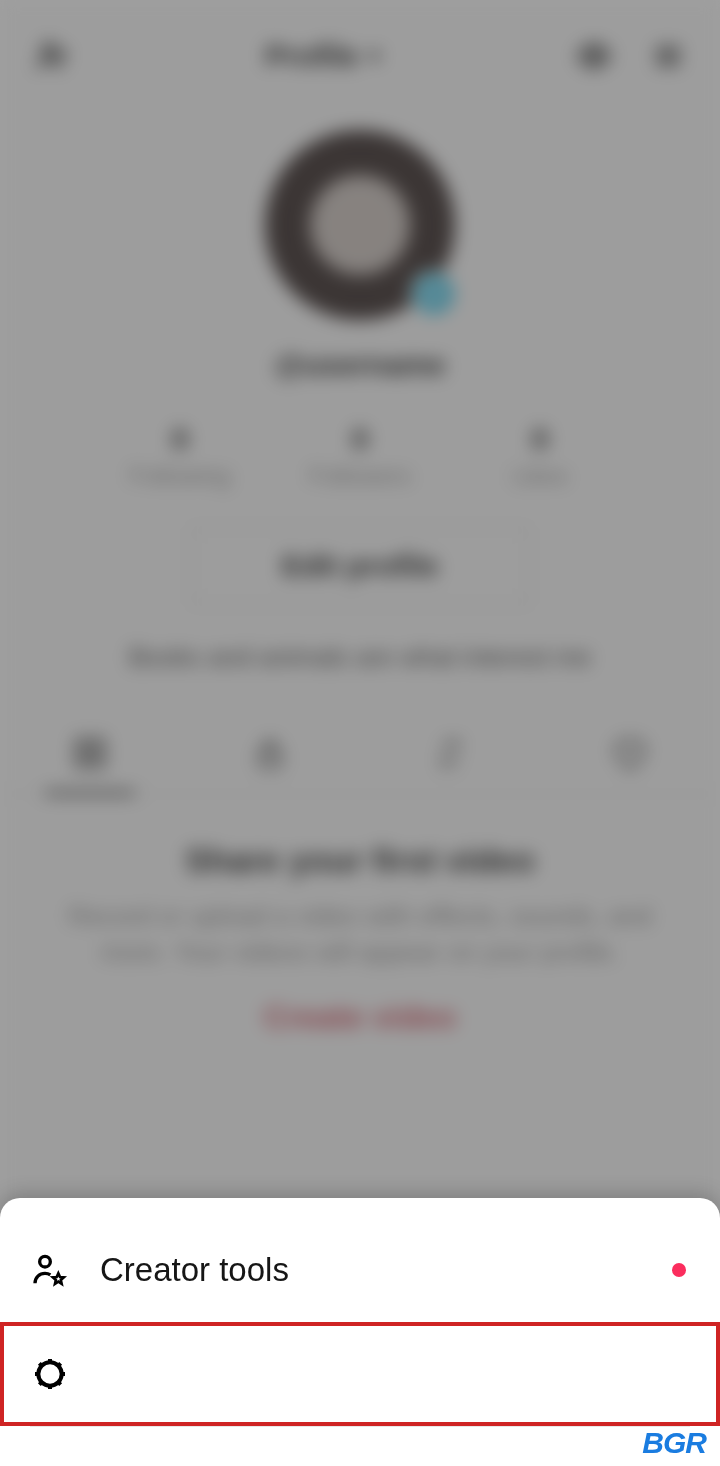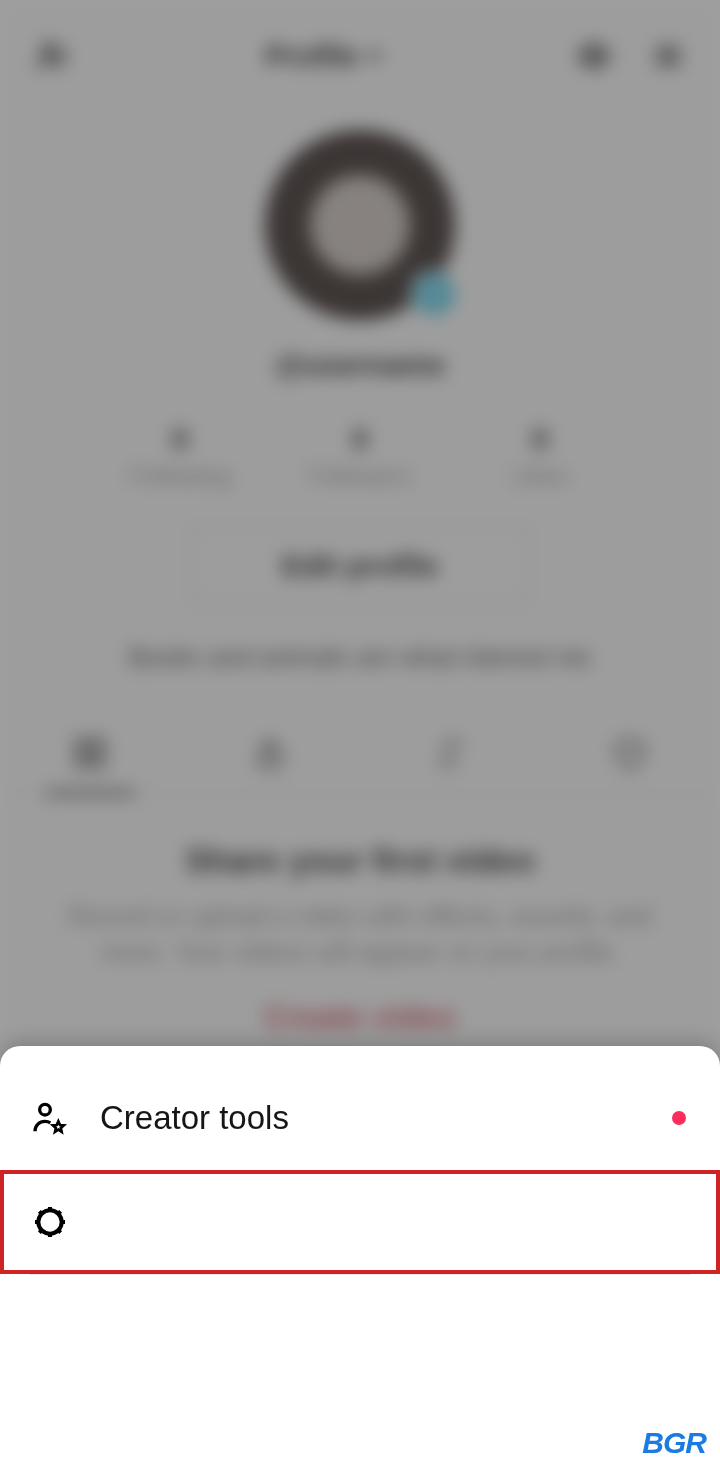--- a/index.html
+++ b/index.html
@@ -46,21 +46,21 @@
   .empty-state{text-align:center;margin-top:46px;padding:0 40px;}
   .empty-state .h{font-size:34px;font-weight:800;}
   .empty-state .p{font-size:26px;color:#7d7d7d;margin-top:18px;line-height:1.4;}
   .create-link{color:#c83a4b;font-size:32px;font-weight:700;margin-top:28px;display:inline-block;}
 
   
   .dim{position:absolute;inset:0;background:rgba(80,80,80,0.55);}
 
   
   .sheet{
-    position:absolute;left:0;right:0;bottom:0;height:420px;
+    position:absolute;left:0;right:0;bottom:0;height:268px;
     background:#fff;border-top-left-radius:20px;border-top-right-radius:20px;
     box-shadow:0 -4px 20px rgba(0,0,0,0.2);
     padding-top:20px;
   }
   .sheet-item{display:flex;align-items:center;height:104px;padding:0 30px;position:relative;}
   .sheet-item .icon-slot{width:70px;display:flex;justify-content:flex-start;}
   .sheet-item .label{font-size:33px;font-weight:500;color:#161616;}
   .sheet-item .dot{position:absolute;right:34px;top:50%;transform:translateY(-50%);width:14px;height:14px;border-radius:50%;background:#fb2d5d;}
   .sheet-divider{height:1px;background:#e8e8e8;margin:0 30px;}
 

